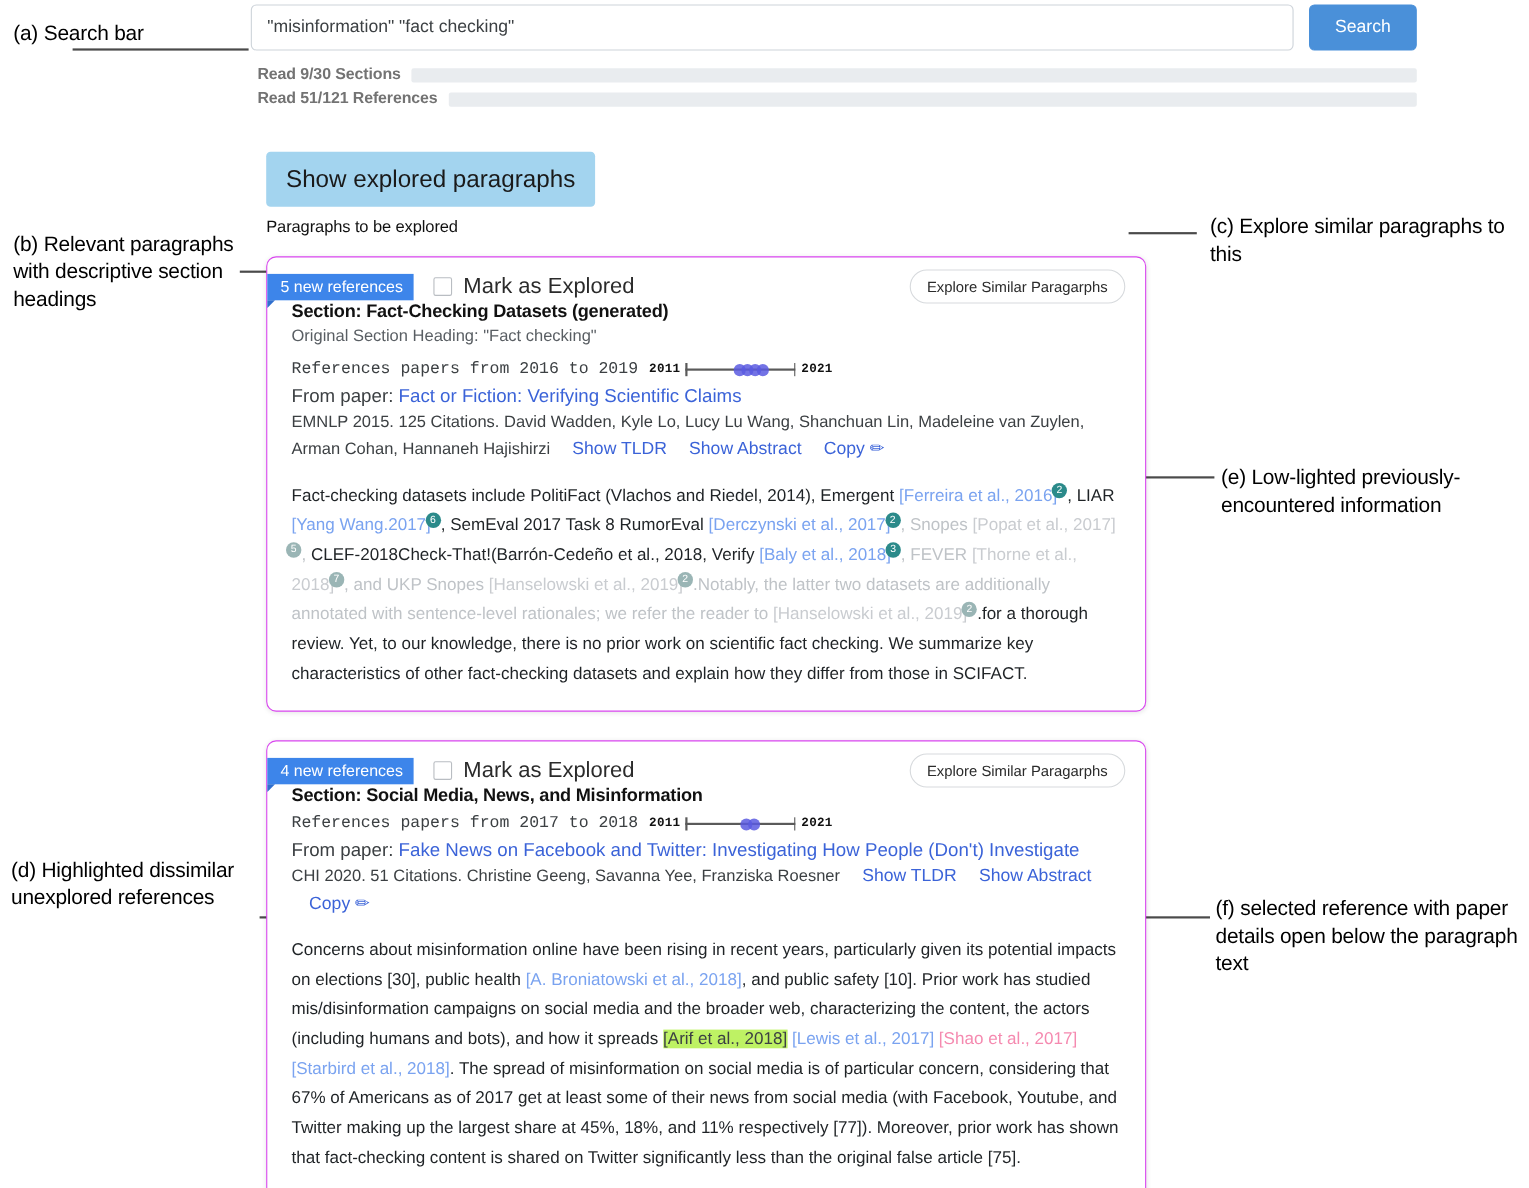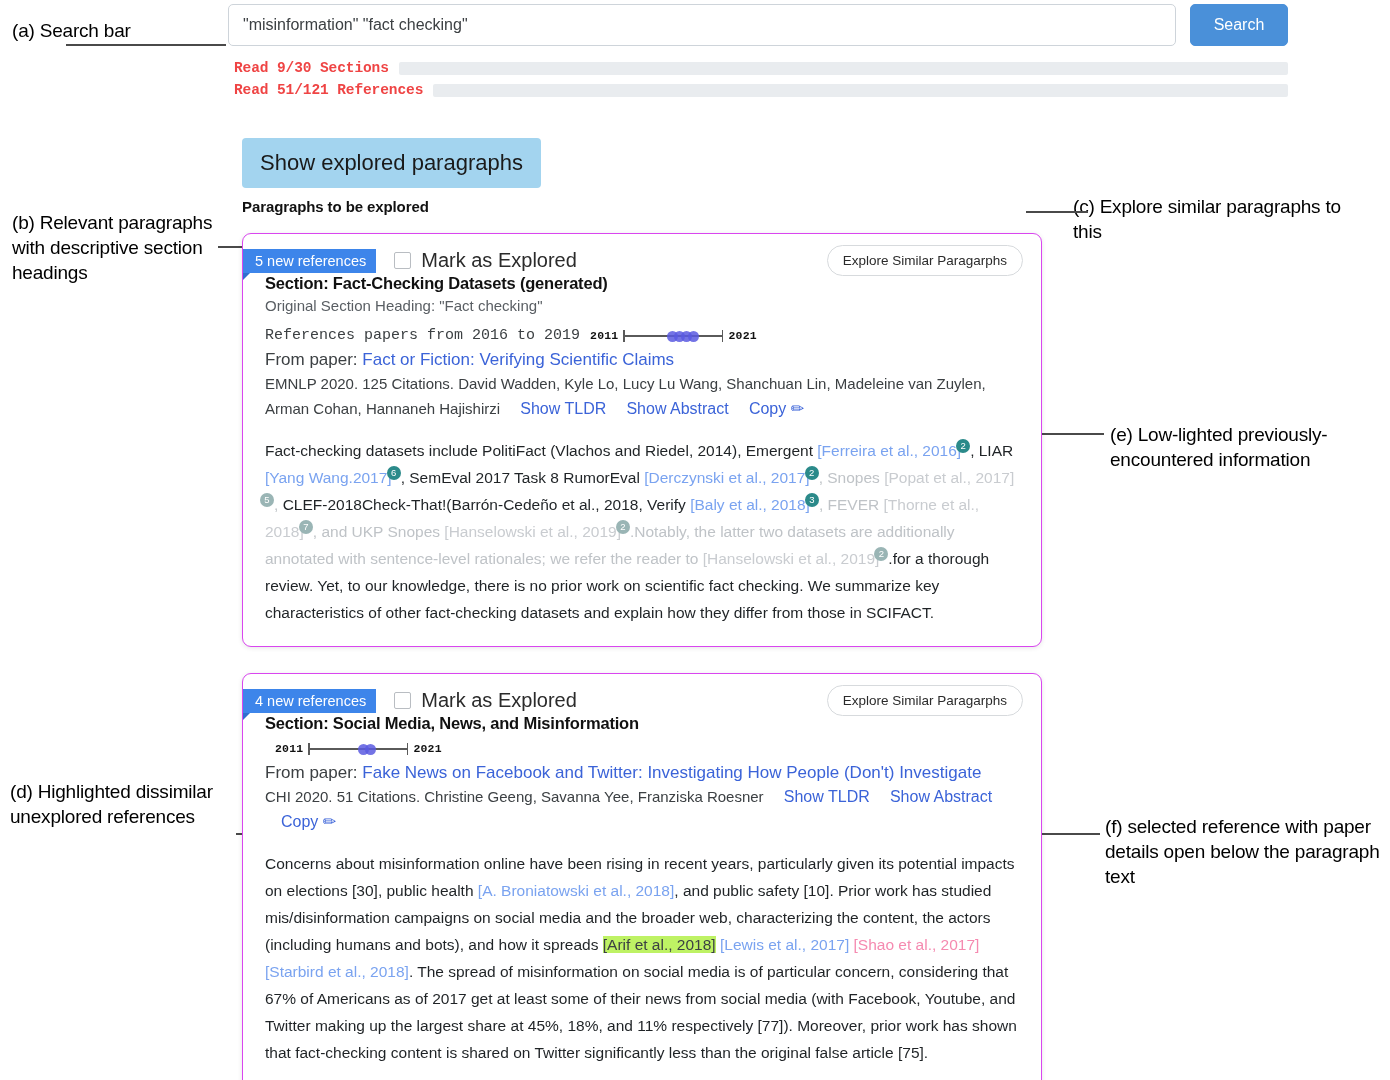--- a/index.html
+++ b/index.html
@@ -61,24 +61,23 @@
     font-family:"Liberation Sans", sans-serif;
     cursor:pointer;
   }
 
   
   .progress-block { margin-top:14px; padding-left:6px; }
   .progress-row { display:flex; align-items:center; margin-bottom:6px; }
   .progress-label {
     font-size:14.5px;
     font-weight:bold;
-    color:#ef4444;
+    color:#737373;
     white-space:nowrap;
     letter-spacing:-0.1px;
-    font-family:Liberation Mono, monospace;
   }
   .progress-track {
     flex:1;
     height:13px;
     background:#e9ecef;
     border-radius:2px;
     margin-left:10px;
     overflow:hidden;
   }
   .progress-fill { height:100%; border-radius:2px; }
@@ -92,21 +91,21 @@
     padding:12px 18px;
     font-size:22px;
     font-family:"Liberation Sans", sans-serif;
     color:#1a1a1a;
     cursor:pointer;
     margin-top:26px;
   }
   .explored-sub {
     margin-top:10px;
     font-size:15px;
-    font-weight:bold;
+    font-weight:normal;
     color:#111;
     letter-spacing:-0.1px;
   }
 
   
   .card {
     position:relative;
     margin:18px 0 0 14px;
     width:800px;
     background:#fff;
@@ -292,21 +291,21 @@
 </style>
 </head>
 <body>
 
 <div class="anno" style="left:12px; top:18px; width:215px;">(a) Search bar</div>
 <div class="leader" style="left:66px; top:44px; width:160px;"></div>
 
 <div class="anno" style="left:12px; top:210px; width:205px;">(b) Relevant paragraphs with descriptive section headings</div>
 <div class="leader" style="left:218px; top:246px; width:58px;"></div>
 
-<div class="anno" style="left:1073px; top:194px; width:290px;">(c) Explore similar paragraphs to this</div>
+<div class="anno" style="left:1100px; top:194px; width:290px;">(c) Explore similar paragraphs to this</div>
 <div class="leader" style="left:1026px; top:211px; width:62px;"></div>
 
 <div class="anno" style="left:10px; top:779px; width:245px;">(d) Highlighted dissimilar unexplored references</div>
 <div class="leader" style="left:236px; top:833px; width:38px;"></div>
 
 <div class="anno" style="left:1110px; top:422px; width:262px;">(e) Low-lighted previously-encountered information</div>
 <div class="bracket" style="left:1018px; top:404px; height:58px;"></div>
 <div class="leader" style="left:1036px; top:433px; width:68px;"></div>
 
 <div class="anno" style="left:1105px; top:814px; width:280px;">(f) selected reference with paper details open below the paragraph text</div>
@@ -366,40 +365,41 @@
         <span class="yr">2021</span>
       </span>
     </div>
 
     <div class="from-paper">
       <span>From paper:</span>
       <span class="plink">Fact or Fiction: Verifying Scientific Claims</span>
     </div>
 
     <div class="paper-meta">
-      <span>EMNLP 2020. 125 Citations. David Wadden, Kyle Lo, Lucy Lu Wang, Shanchuan Lin, Madeleine van Zuylen, Arman Cohan, Hannaneh Hajishirzi</span>
+      <span>EMNLP 2015. 125 Citations. David Wadden, Kyle Lo, Lucy Lu Wang, Shanchuan Lin, Madeleine van Zuylen, Arman Cohan, Hannaneh Hajishirzi</span>
       <span class="alink">Show TLDR</span>
       <span class="alink">Show Abstract</span>
       <span class="alink"><span>Copy</span> <span>✏</span></span>
     </div>
 
     <div class="ptext"><span>Fact-checking datasets include PolitiFact (Vlachos and Riedel, 2014), Emergent </span><span class="cite">[Ferreira et al., 2016]</span><sup class="badge">2</sup><span>, LIAR </span><span class="cite">[Yang Wang.2017]</span><sup class="badge">6</sup><span>, SemEval 2017 Task 8 RumorEval </span><span class="cite">[Derczynski et al., 2017]</span><sup class="badge">2</sup><span class="dim">, Snopes </span><span class="cite-dim">[Popat et al., 2017]</span><sup class="badge dimb">5</sup><span class="dim">, </span><span>CLEF-2018Check-That!(Barrón-Cedeño et al., 2018, Verify </span><span class="cite">[Baly et al., 2018]</span><sup class="badge">3</sup><span class="dim">, FEVER </span><span class="cite-dim">[Thorne et al., 2018]</span><sup class="badge dimb">7</sup><span class="dim">, and UKP Snopes </span><span class="cite-dim">[Hanselowski et al., 2019]</span><sup class="badge dimb">2</sup><span class="dim">.Notably, the latter two datasets are additionally annotated with sentence-level rationales; we refer the reader to </span><span class="cite-dim">[Hanselowski et al., 2019]</span><sup class="badge dimb">2</sup><span>.for a thorough review. Yet, to our knowledge, there is no prior work on scientific fact checking. We summarize key characteristics of other fact-checking datasets and explain how they differ from those in SCIFACT.</span></div>
   </div>
 
   <div class="card" style="margin-top:26px;">
     <div class="card-top">
       <span class="ribbon">4 new references</span>
       <span class="chk"></span>
       <span class="chk-label">Mark as Explored</span>
       <button class="explore-sim">Explore Similar Paragarphs</button>
     </div>
 
     <div class="sec-title">Section: Social Media, News, and Misinformation</div>
 
     <div class="meta-line">
+      <span class="lbl">References papers from 2017 to 2018</span>
       <span class="yslider">
         <span class="yr">2011</span>
         <span class="ytrack">
           <span class="line"></span>
           <span class="cap l"></span>
           <span class="cap r"></span>
           <span class="ydot" style="left:50px;"></span>
           <span class="ydot" style="left:57px;"></span>
         </span>
         <span class="yr">2021</span>

